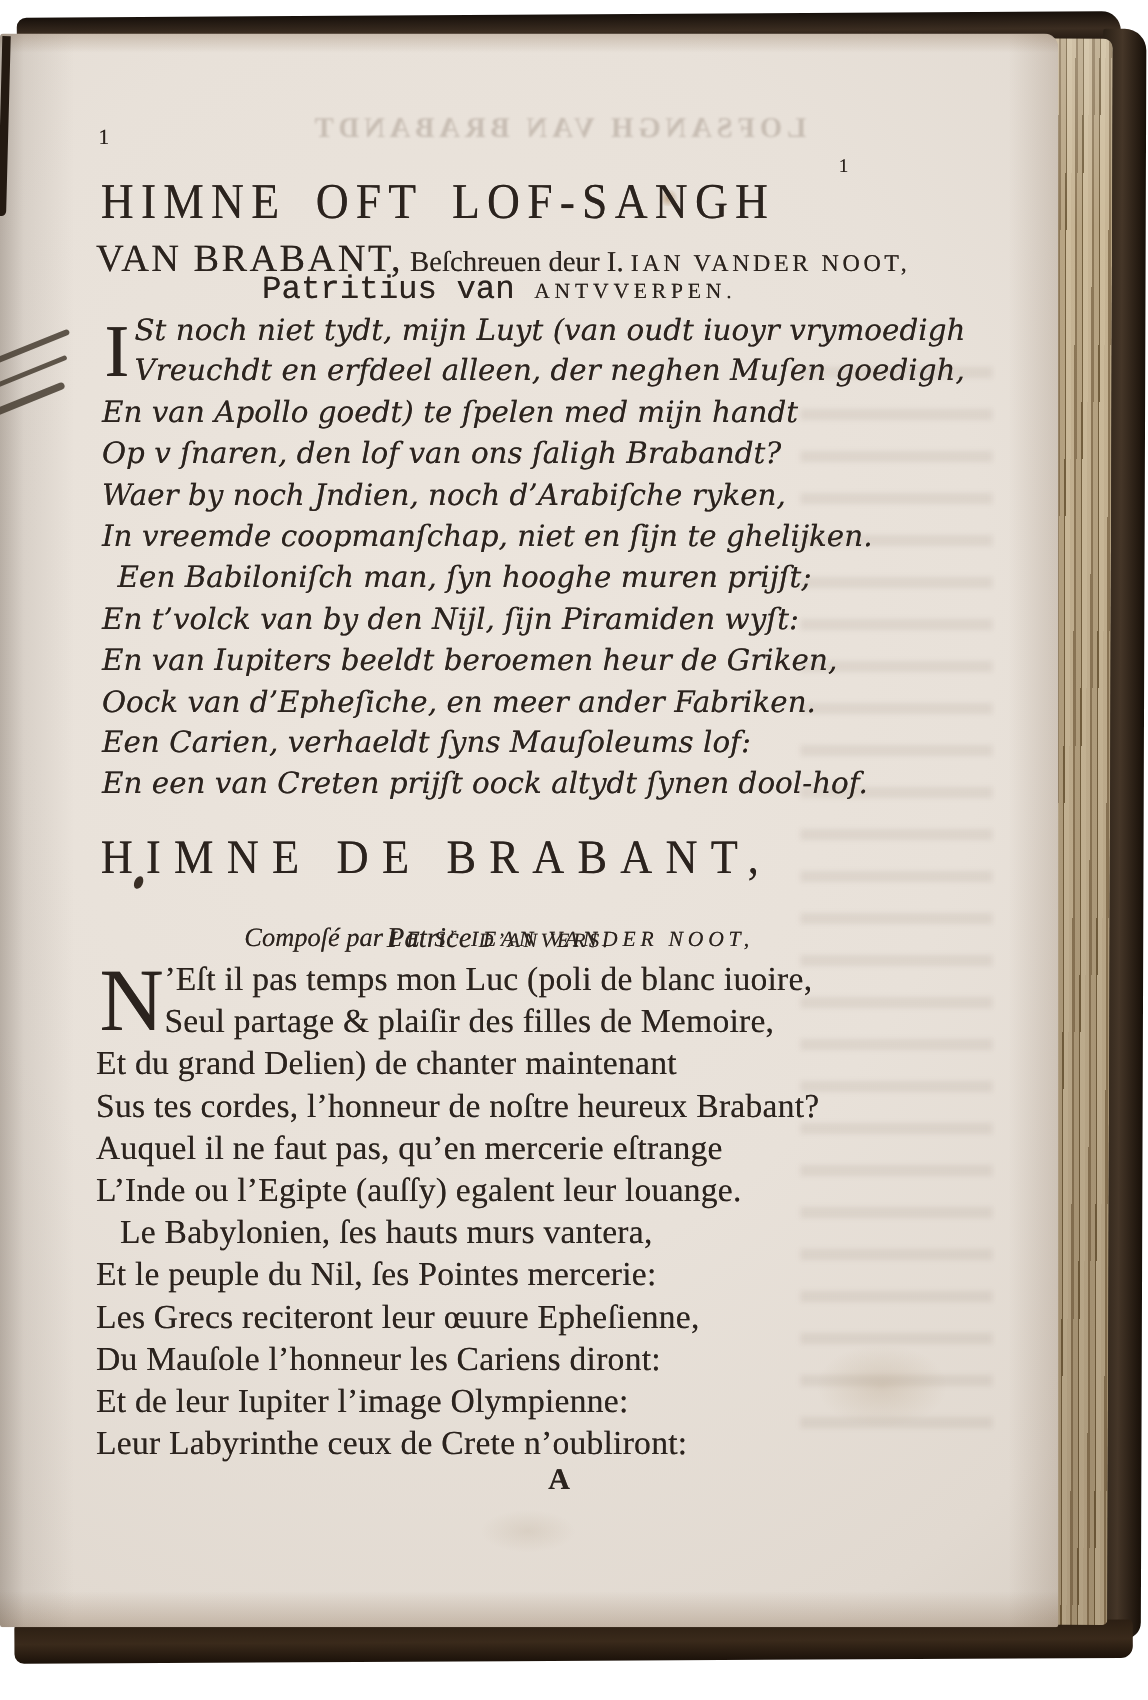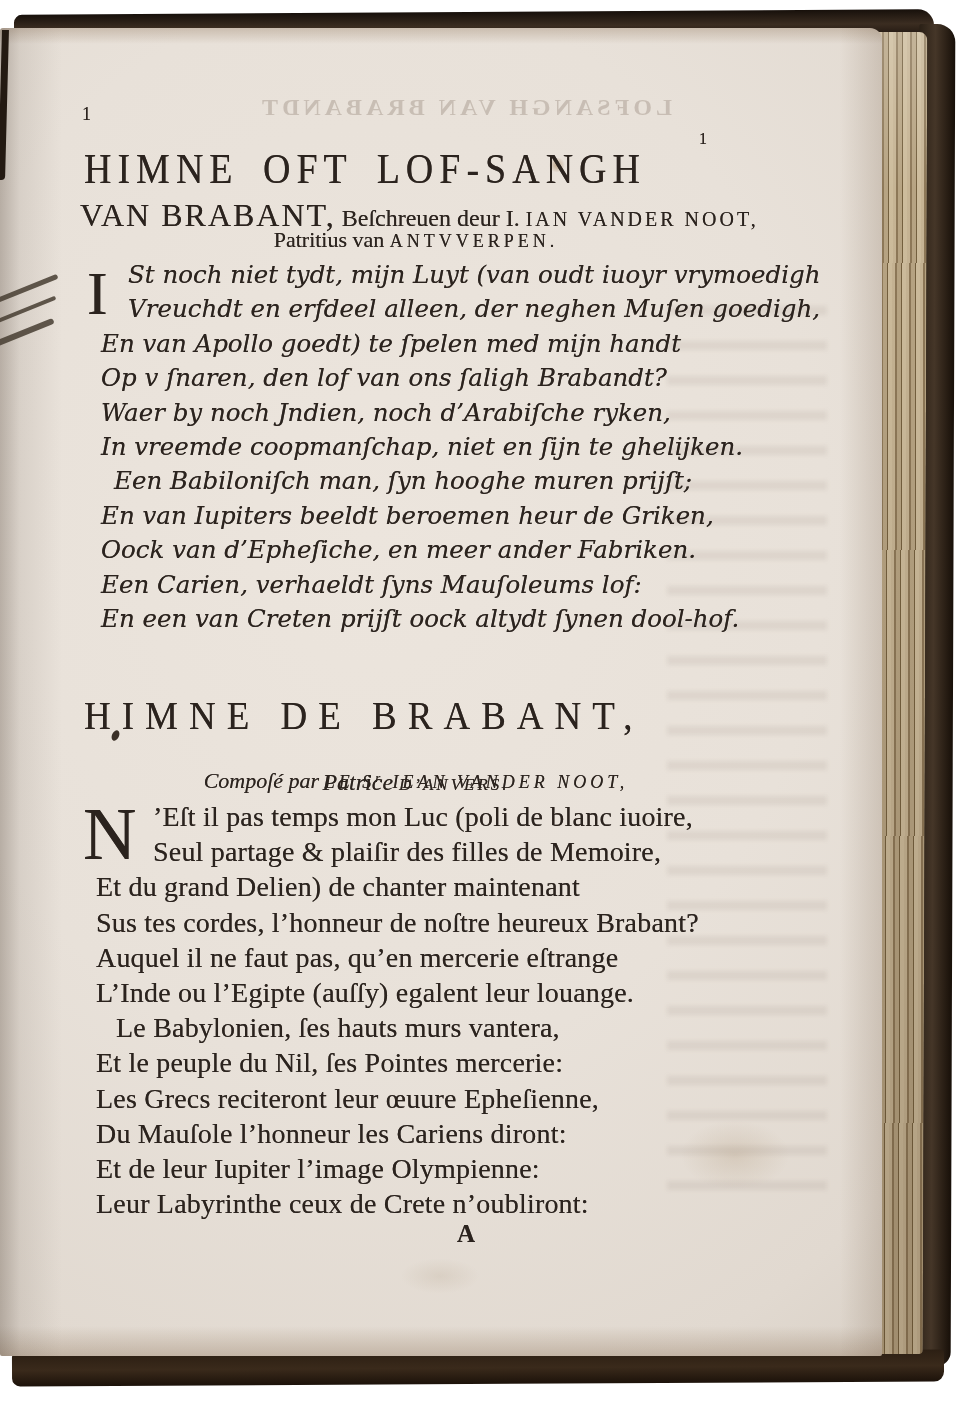--- a/index.html
+++ b/index.html
@@ -60,24 +60,24 @@
   .folio-left{left:82px;top:104px;}
   .folio-right{left:699px;top:130px;font-size:16px;}
 
   .title1{position:absolute;left:84px;top:144px;font-size:38px;letter-spacing:6px;word-spacing:9px;
     white-space:nowrap;transform:scaleY(1.1);transform-origin:left top;}
   .subtitle{position:absolute;left:80px;top:197px;width:672px;text-align:center;white-space:nowrap;}
   .sub-caps{font-size:32px;letter-spacing:2px;}
   .sub-text{font-size:24px;}
   .sub-sc{font-size:20px;letter-spacing:3px;}
   .byline1{position:absolute;left:80px;top:227px;width:672px;text-align:center;white-space:nowrap;}
-  .by-text{font-size:22px;}
+  .by-text{font-size:27px;font-family:Liberation Mono, monospace;}
   .by-caps{font-size:18px;letter-spacing:4px;}
 
-  .poem{position:absolute;white-space:nowrap;margin-left:16px;}
+  .poem{position:absolute;white-space:nowrap;}
   .poem-nl{left:85px;top:258px;font-family:"DejaVu Serif",serif;font-style:italic;
     font-size:24.5px;line-height:34.4px;}
   .poem-nl .pad{padding-left:27px;}
   .poem-nl .indent{padding-left:13px;}
   .dropcap-nl{position:absolute;left:87px;top:262px;font-size:62px;line-height:1;
     font-style:normal;font-family:"Liberation Serif",serif;}
   .poem-fr{left:80px;top:799px;font-size:28px;line-height:35.2px;letter-spacing:0.2px;}
   .poem-fr .pad{padding-left:57px;}
   .poem-fr .indent{padding-left:20px;}
   .dropcap-fr{position:absolute;left:83px;top:803px;font-size:74px;line-height:0.85;
@@ -130,20 +130,21 @@
 
   <div class="dropcap-nl ink">I</div>
   <div class="poem poem-nl ink">
     <div class="line pad">St noch niet tydt, mijn Luyt (van oudt iuoyr vrymoedigh</div>
     <div class="line pad">Vreuchdt en erfdeel alleen, der neghen Muſen goedigh,</div>
     <div class="line">En van Apollo goedt) te ſpelen med mijn handt</div>
     <div class="line">Op v ſnaren, den lof van ons ſaligh Brabandt?</div>
     <div class="line">Waer by noch Jndien, noch d’Arabiſche ryken,</div>
     <div class="line">In vreemde coopmanſchap, niet en ſijn te ghelijken.</div>
     <div class="line indent">Een Babiloniſch man, ſyn hooghe muren prijſt;</div>
+    <div class="line">En t’volck van by den Nijl, ſijn Piramiden wyſt:</div>
     <div class="line">En van Iupiters beeldt beroemen heur de Griken,</div>
     <div class="line">Oock van d’Epheſiche, en meer ander Fabriken.</div>
     <div class="line">Een Carien, verhaeldt ſyns Mauſoleums lof:</div>
     <div class="line">En een van Creten prijſt oock altydt ſynen dool-hof.</div>
   </div>
 
   <div class="title2 ink">HIMNE DE BRABANT,</div>
   <div class="byline2 ink"><span class="by2-text">Compoſé par </span><span class="by2-caps">LE S</span><span class="by2-sup">r.</span><span class="by2-caps"> IEAN VANDER NOOT,</span></div>
   <div class="byline3 ink"><span class="by3-text">Patrice </span><span class="by3-caps">D’ANVERS.</span></div>
 

